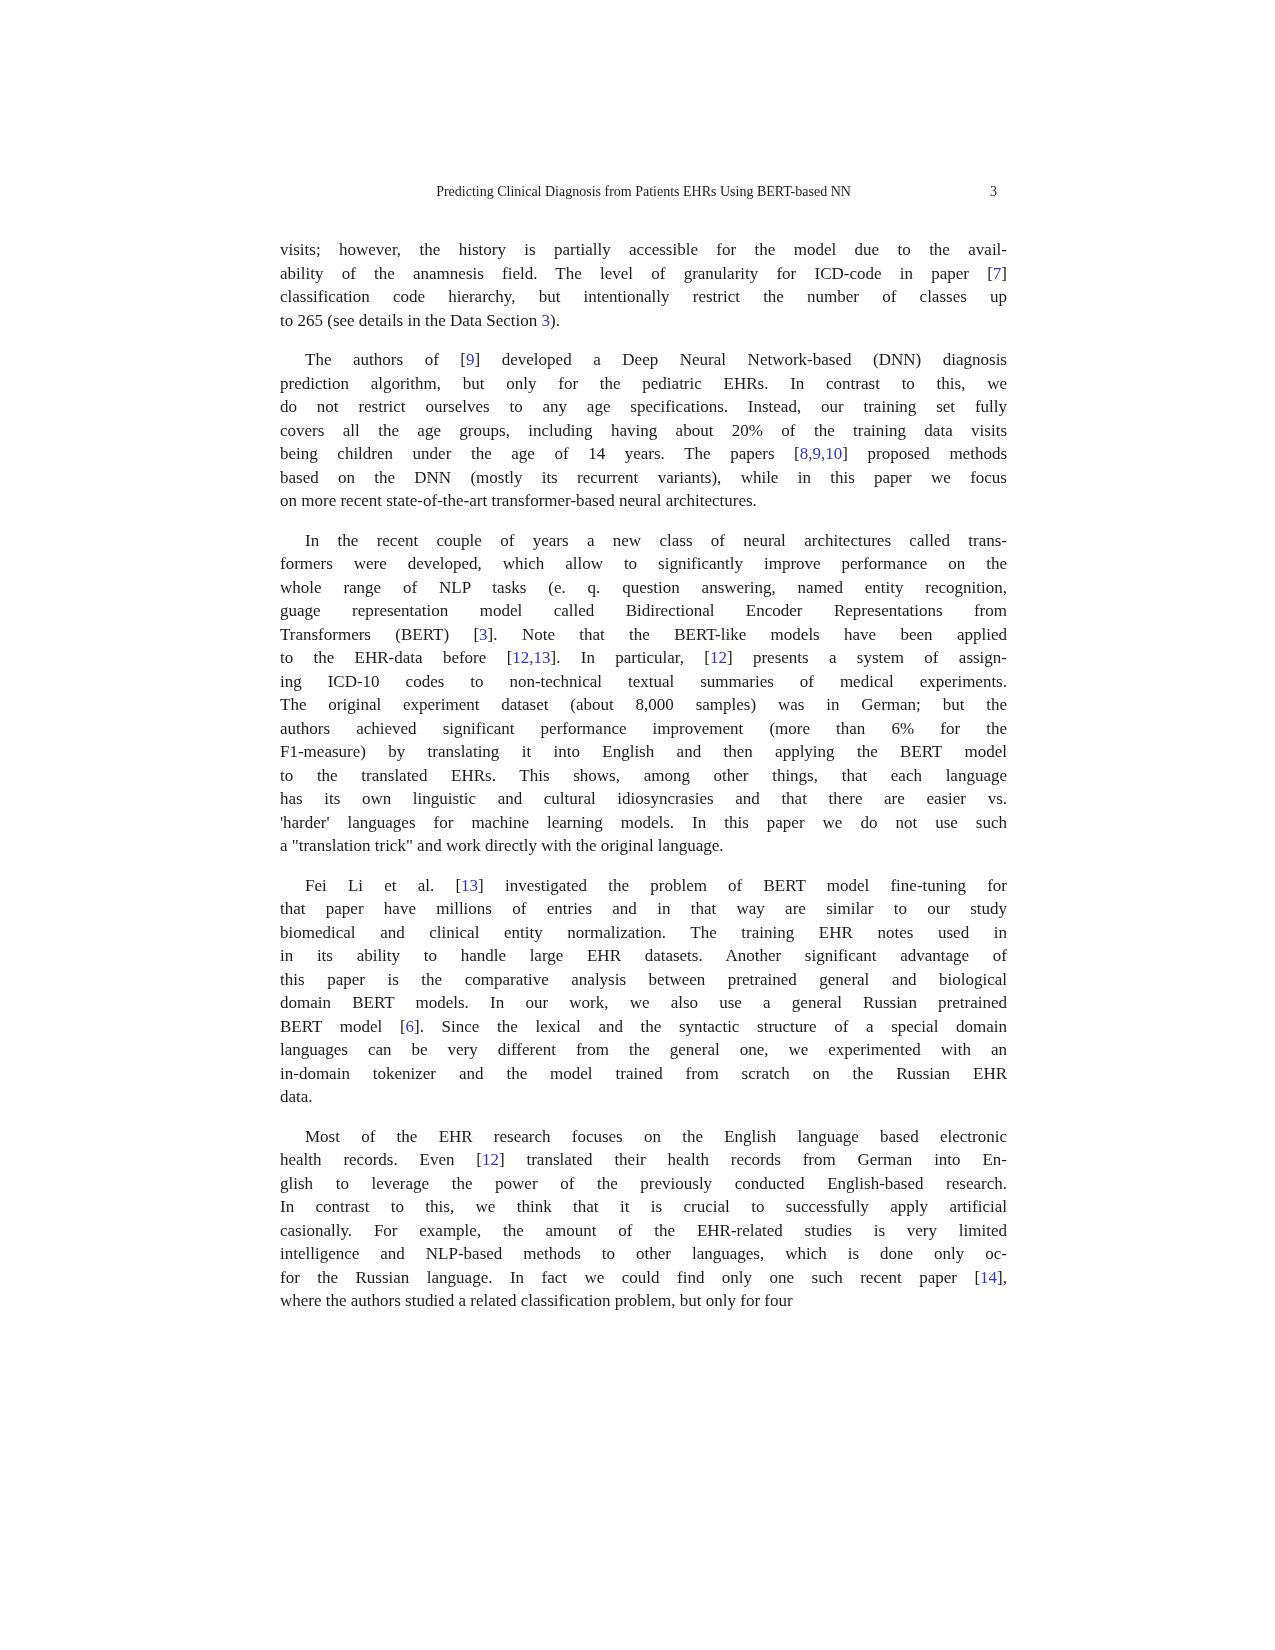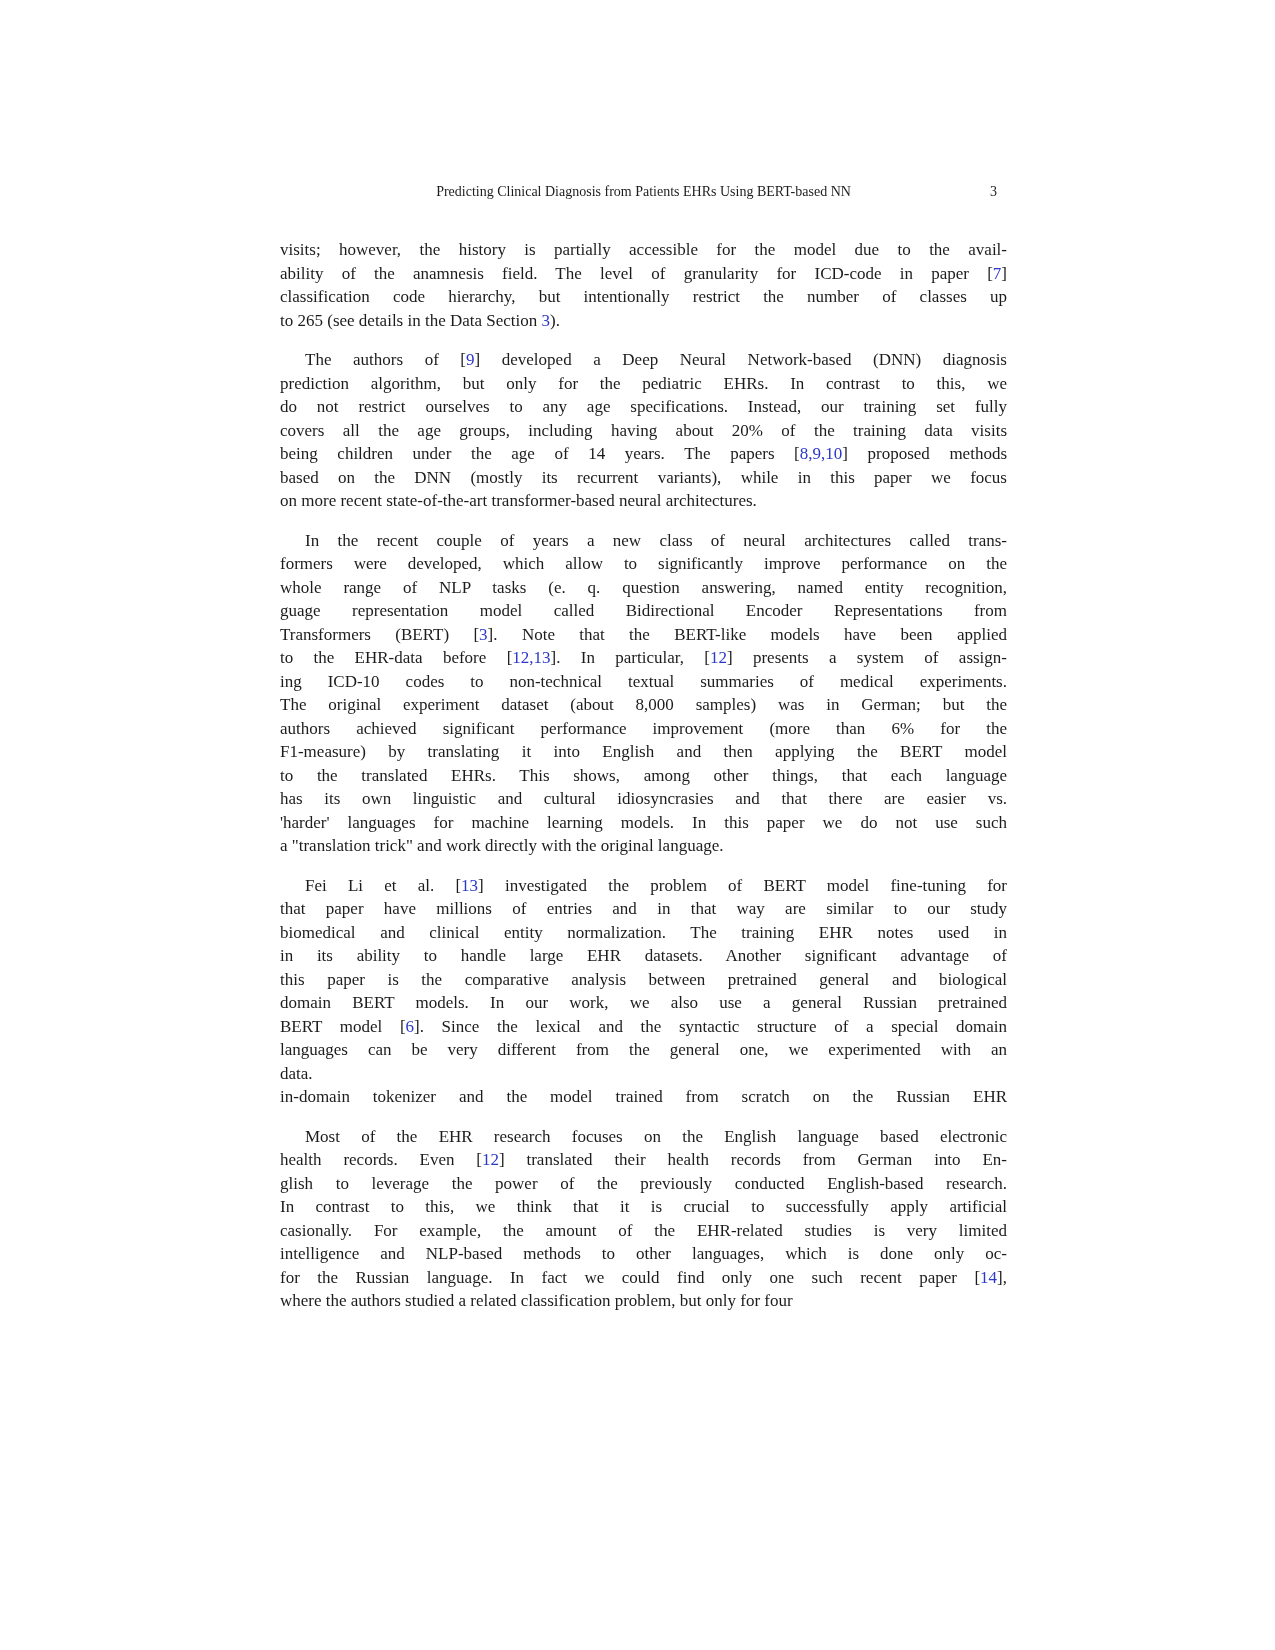--- a/index.html
+++ b/index.html
@@ -110,22 +110,22 @@
       </div>
       <div class="para">
         <div class="line first-indent">Fei Li et al. [<span class="cite">13</span>] investigated the problem of BERT model fine-tuning for</div>
         <div class="line">that paper have millions of entries and in that way are similar to our study</div>
         <div class="line">biomedical and clinical entity normalization. The training EHR notes used in</div>
         <div class="line">in its ability to handle large EHR datasets. Another significant advantage of</div>
         <div class="line">this paper is the comparative analysis between pretrained general and biological</div>
         <div class="line">domain BERT models. In our work, we also use a general Russian pretrained</div>
         <div class="line">BERT model [<span class="cite">6</span>]. Since the lexical and the syntactic structure of a special domain</div>
         <div class="line">languages can be very different from the general one, we experimented with an</div>
+        <div class="line">in-domain tokenizer and the model trained from scratch on the Russian EHR</div>
         <div class="line last">data.</div>
-        <div class="line">in-domain tokenizer and the model trained from scratch on the Russian EHR</div>
       </div>
       <div class="para">
         <div class="line first-indent">Most of the EHR research focuses on the English language based electronic</div>
         <div class="line">health records. Even [<span class="cite">12</span>] translated their health records from German into En-</div>
         <div class="line">glish to leverage the power of the previously conducted English-based research.</div>
         <div class="line">In contrast to this, we think that it is crucial to successfully apply artificial</div>
         <div class="line">casionally. For example, the amount of the EHR-related studies is very limited</div>
         <div class="line">intelligence and NLP-based methods to other languages, which is done only oc-</div>
         <div class="line">for the Russian language. In fact we could find only one such recent paper [<span class="cite">14</span>],</div>
         <div class="line last">where the authors studied a related classification problem, but only for four</div>

